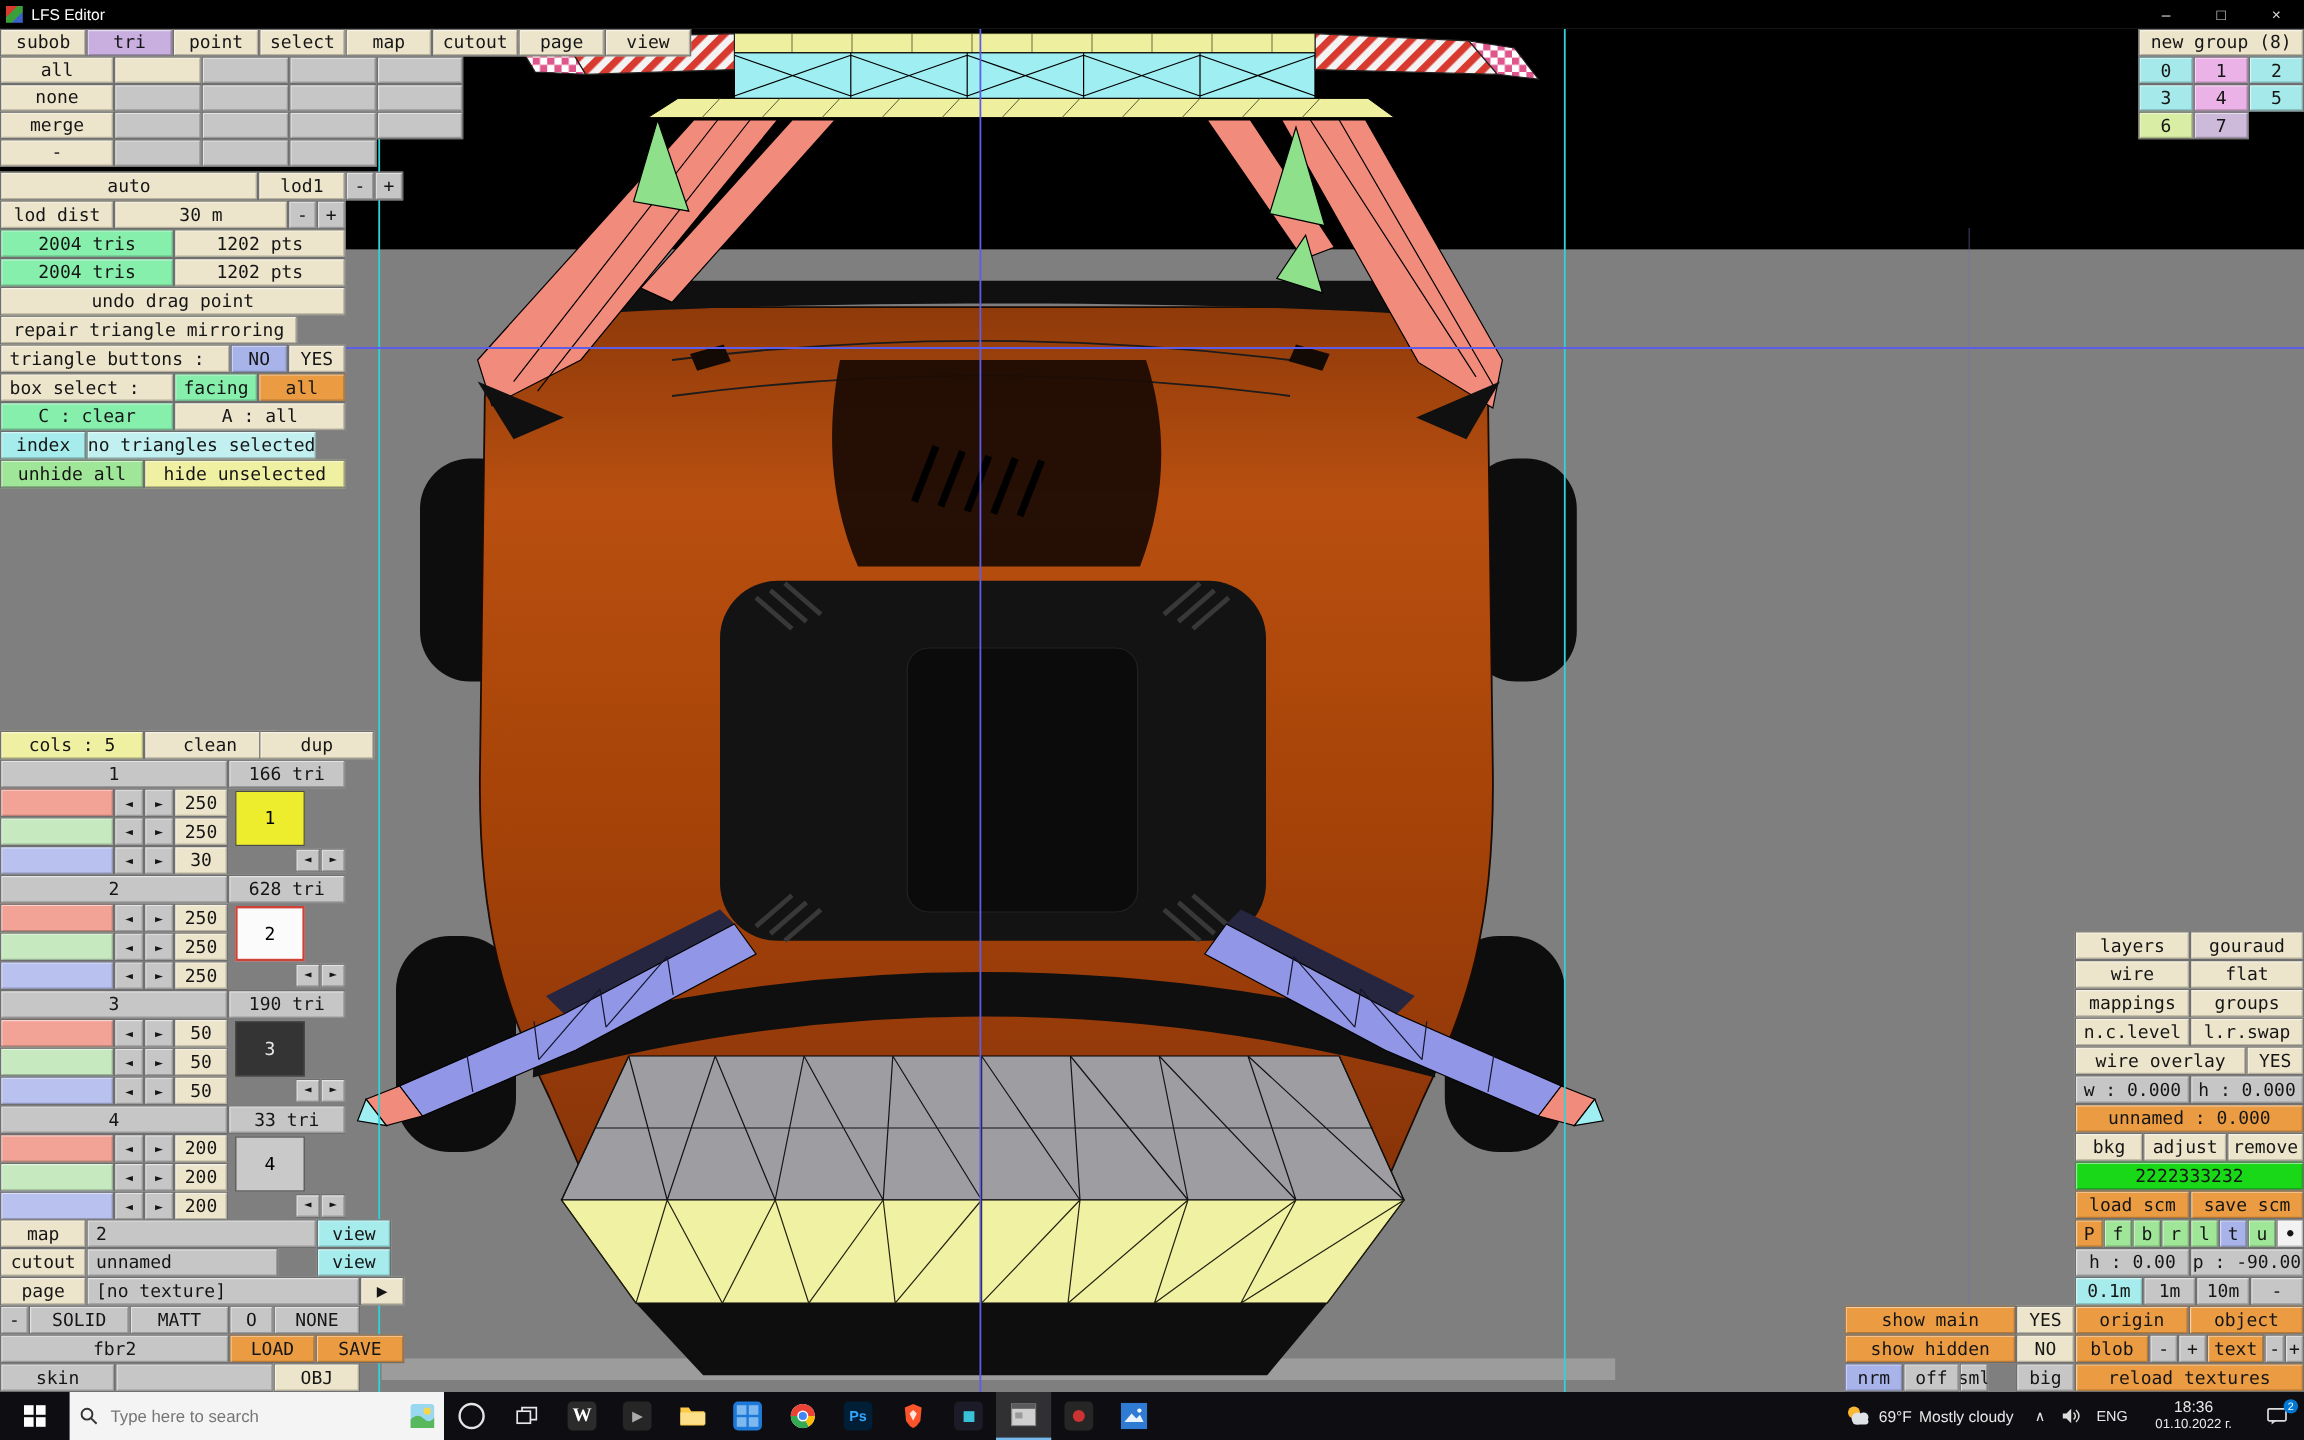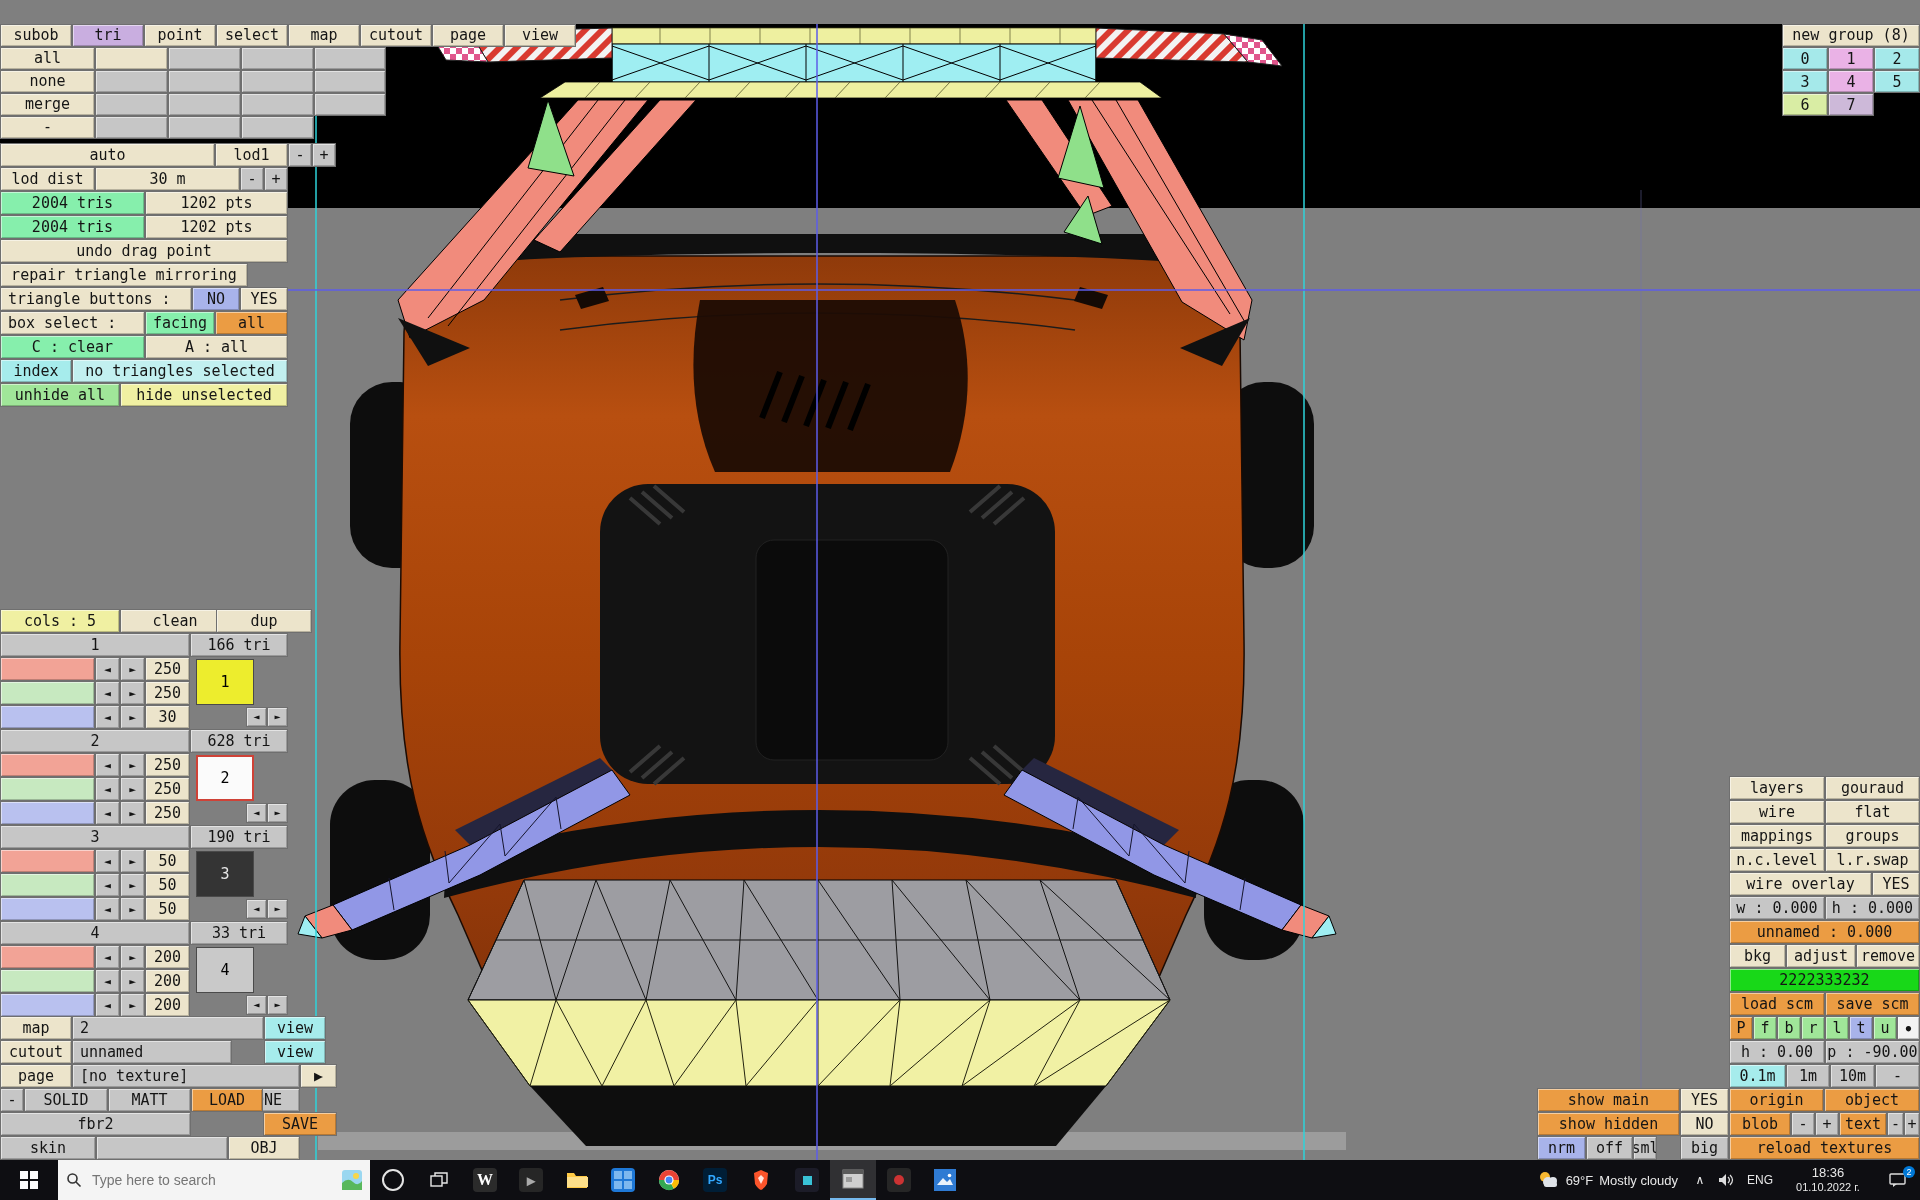--- a/index.html
+++ b/index.html
@@ -173,20 +173,28 @@
 
     <g>
       <line x1="1641" y1="190" x2="1641" y2="1140" stroke="#7070b0" stroke-width="1" opacity=".5"></line>
       <line x1="316" y1="24" x2="316" y2="1160" stroke="#2ed3da" stroke-width="1.5"></line>
       <line x1="1304" y1="24" x2="1304" y2="1160" stroke="#2ed3da" stroke-width="1.5"></line>
       <line x1="817" y1="24" x2="817" y2="1160" stroke="#5d5de8" stroke-width="1.5"></line>
       <line x1="0" y1="290" x2="1920" y2="290" stroke="#5d5de8" stroke-width="1.5"></line>
     </g>
   </svg>
 
+  <div id="titlebar">
+    <span class="logo"></span>
+    <span>LFS Editor</span>
+    <span style="flex:1"></span>
+    <span class="winbtn">–</span>
+    <span class="winbtn">□</span>
+    <span class="winbtn">×</span>
+  </div>
 
   <div class="b h23 cream" style="left:0;top:24px;width:72px">subob</div>
   <div class="b h23 violet" style="left:72px;top:24px;width:72px">tri</div>
   <div class="b h23 cream" style="left:144px;top:24px;width:72px">point</div>
   <div class="b h23 cream" style="left:216px;top:24px;width:72px">select</div>
   <div class="b h23 cream" style="left:288px;top:24px;width:72px">map</div>
   <div class="b h23 cream" style="left:360px;top:24px;width:72px">cutout</div>
   <div class="b h23 cream" style="left:432px;top:24px;width:72px">page</div>
   <div class="b h23 cream" style="left:504px;top:24px;width:72px">view</div>
 
@@ -233,21 +241,21 @@
   <div class="b cream" style="left:240px;top:287px;width:48px">YES</div>
 
   <div class="b cream jl" style="left:0;top:311px;width:145px">box select :</div>
   <div class="b salmon" style="left:145px;top:311px;width:70px">facing</div>
   <div class="b orange" style="left:215px;top:311px;width:73px">all</div>
 
   <div class="b salmon" style="left:0;top:335px;width:145px">C : clear</div>
   <div class="b cream" style="left:145px;top:335px;width:143px">A : all</div>
 
   <div class="b cyan" style="left:0;top:359px;width:72px">index</div>
-  <div class="b cyan2" style="left:72px;top:359px;width:216px">no triangles selected</div>
+  <div class="b cyan2" style="left:72px;top:359px;width:192px">no triangles selected</div>
 
   <div class="b green" style="left:0;top:383px;width:120px">unhide all</div>
   <div class="b yellow" style="left:120px;top:383px;width:168px">hide unselected</div>
 
   <div class="b yellow" style="left:0;top:609px;width:120px">cols : 5</div>
   <div class="b cream" style="left:120px;top:609px;width:110px">clean</div>
   <div class="b cream" style="left:216px;top:609px;width:96px">dup</div>
 
   <div class="cgroup" style="top:633px">
     <div class="b cg-n">1</div>
@@ -341,21 +349,21 @@
   <div class="b jl" style="left:72px;top:1064px;width:228px">[no texture]</div>
   <div class="b cream" style="left:300px;top:1064px;width:37px">▶</div>
 
   <div class="b" style="left:0;top:1088px;width:24px">-</div>
   <div class="b" style="left:24px;top:1088px;width:84px">SOLID</div>
   <div class="b" style="left:108px;top:1088px;width:83px">MATT</div>
   <div class="b" style="left:191px;top:1088px;width:37px">O</div>
   <div class="b" style="left:228px;top:1088px;width:72px">NONE</div>
 
   <div class="b" style="left:0;top:1112px;width:191px">fbr2</div>
-  <div class="b orange" style="left:191px;top:1088px;width:72px">LOAD</div>
+  <div class="b orange" style="left:191px;top:1112px;width:72px">LOAD</div>
   <div class="b orange" style="left:263px;top:1112px;width:74px">SAVE</div>
 
   <div class="b" style="left:0;top:1136px;width:96px">skin</div>
   <div class="b" style="left:96px;top:1136px;width:132px"></div>
   <div class="b cream" style="left:228px;top:1136px;width:72px">OBJ</div>
 
   <div class="b h23 cream" style="left:1782px;top:24px;width:138px">new group (8)</div>
   <div id="nggrid">
     <div class="ngc" style="background:#a5e9ea">0</div>
     <div class="ngc" style="background:#eab2e6">1</div>

